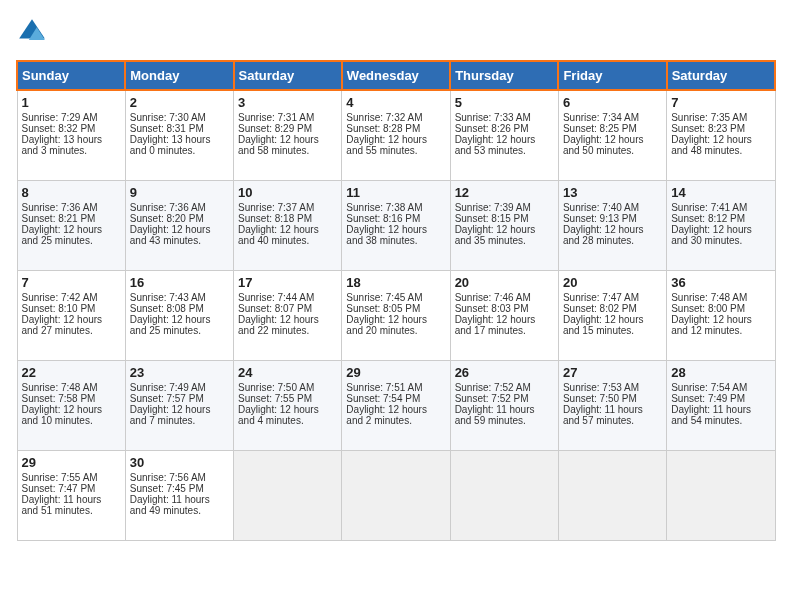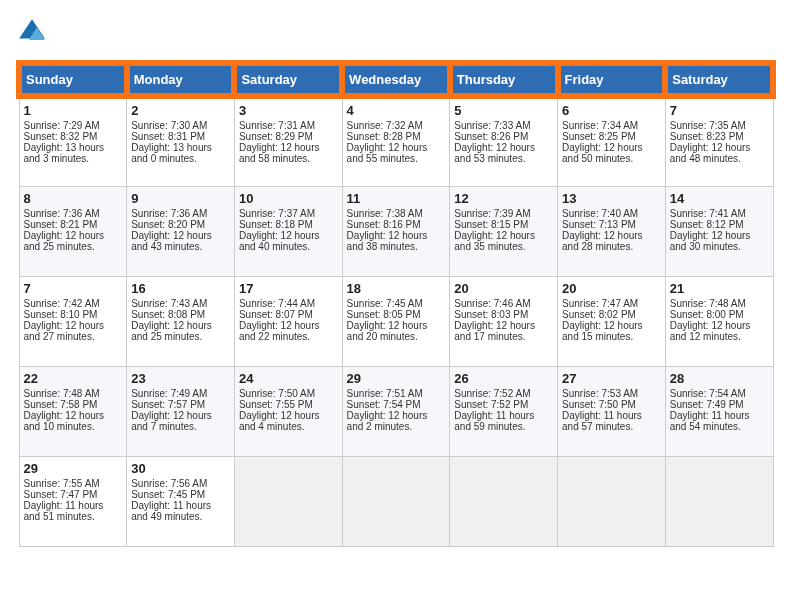--- a/index.html
+++ b/index.html
@@ -46,21 +46,21 @@
       border-collapse: collapse;
       table-layout: fixed;
     }
     thead th {
       background: #2e6db4;
       color: #fff;
       font-size: 13px;
       font-weight: bold;
       padding: 6px 4px;
       text-align: left;
-      border: 6px solid #f97316;
+      border: 2px solid #f97316;
     }
     tbody td {
       border: 1px solid #ccc;
       vertical-align: top;
       padding: 4px;
       font-size: 10px;
       color: #333;
       height: 90px;
       background: #fff;
     }
@@ -194,21 +194,21 @@
         <td>
           <span class="day-number">12</span>
           <div>Sunrise: 7:39 AM</div>
           <div>Sunset: 8:15 PM</div>
           <div>Daylight: 12 hours</div>
           <div>and 35 minutes.</div>
         </td>
         <td>
           <span class="day-number">13</span>
           <div>Sunrise: 7:40 AM</div>
-          <div>Sunset: 7:13 PM</div>
+          <div>Sunset: 9:13 PM</div>
           <div>Daylight: 12 hours</div>
           <div>and 28 minutes.</div>
         </td>
         <td>
           <span class="day-number">14</span>
           <div>Sunrise: 7:41 AM</div>
           <div>Sunset: 8:12 PM</div>
           <div>Daylight: 12 hours</div>
           <div>and 30 minutes.</div>
         </td>
@@ -250,21 +250,21 @@
           <div>and 17 minutes.</div>
         </td>
         <td>
           <span class="day-number">20</span>
           <div>Sunrise: 7:47 AM</div>
           <div>Sunset: 8:02 PM</div>
           <div>Daylight: 12 hours</div>
           <div>and 15 minutes.</div>
         </td>
         <td>
-          <span class="day-number">21</span>
+          <span class="day-number">36</span>
           <div>Sunrise: 7:48 AM</div>
           <div>Sunset: 8:00 PM</div>
           <div>Daylight: 12 hours</div>
           <div>and 12 minutes.</div>
         </td>
       </tr>
       <tr>
         <td>
           <span class="day-number">22</span>
           <div>Sunrise: 7:48 AM</div>

